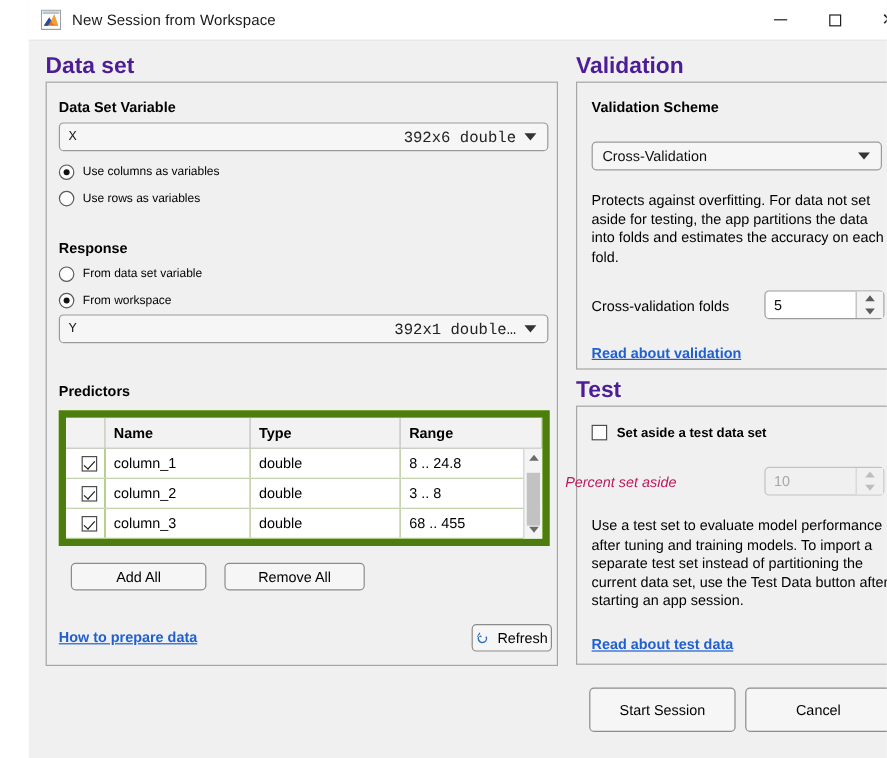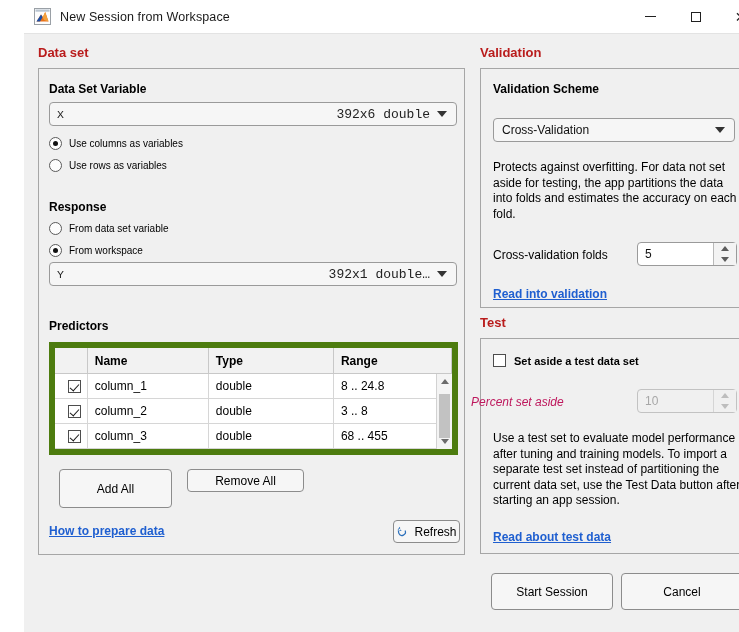--- a/index.html
+++ b/index.html
@@ -69,23 +69,23 @@
   }
   .glyph-close {
     font-size: 14px;
     line-height: 1;
     font-family: "DejaVu Sans", sans-serif;
   }
 
   
   .section-title {
     position: absolute;
-    font-size: 13px;
+    font-size: 19px;
     font-weight: bold;
-    color: #b91c1c;
+    color: #4c1d95;
   }
   .panel {
     position: absolute;
     background: #f0f0f0;
     border: 1px solid #a6a6a6;
     box-sizing: border-box;
   }
   .grp-label {
     position: absolute;
     font-size: 12px;
@@ -470,21 +470,21 @@
       <div class="sb-arrow up">
           <span class="tri-up"></span>
         </div>
       <div class="thumb"></div>
       <div class="sb-arrow down">
           <span class="tri-down"></span>
         </div>
     </div>
   </div>
 
-  <div class="btn" style="left:35px; top:469px; width:113px; height:39px;">
+  <div class="btn" style="left:35px; top:469px; width:113px; height:23px;">
     <span>Add All</span>
   </div>
   <div class="btn" style="left:163px; top:469px; width:117px; height:23px;">
     <span>Remove All</span>
   </div>
 
   <div class="link" style="left:25px; top:524px;">How to prepare data</div>
 
   <div class="btn" style="left:369px; top:520px; width:67px; height:23px;">
     <span class="refresh-icon">
@@ -515,21 +515,21 @@
     <span class="spin-btns">
       <span class="spin-half">
           <span class="sp-up"></span>
         </span>
       <span class="spin-half">
           <span class="sp-down"></span>
         </span>
     </span>
   </div>
 
-  <div class="link" style="left:469px; top:287px;">Read into validation</div>
+  <div class="link" style="left:469px; top:287px;">Read about validation</div>
 
   <div class="section-title" style="left:456px; top:315px;">Test</div>
 
   <div class="panel" style="left:456px; top:338px; width:268px; height:216px;"></div>
 
   <div class="chk-row" style="left:469px; top:354px;">
     <span class="chk"></span>
     <span class="chk-label">Set aside a test data set</span>
   </div>
 

